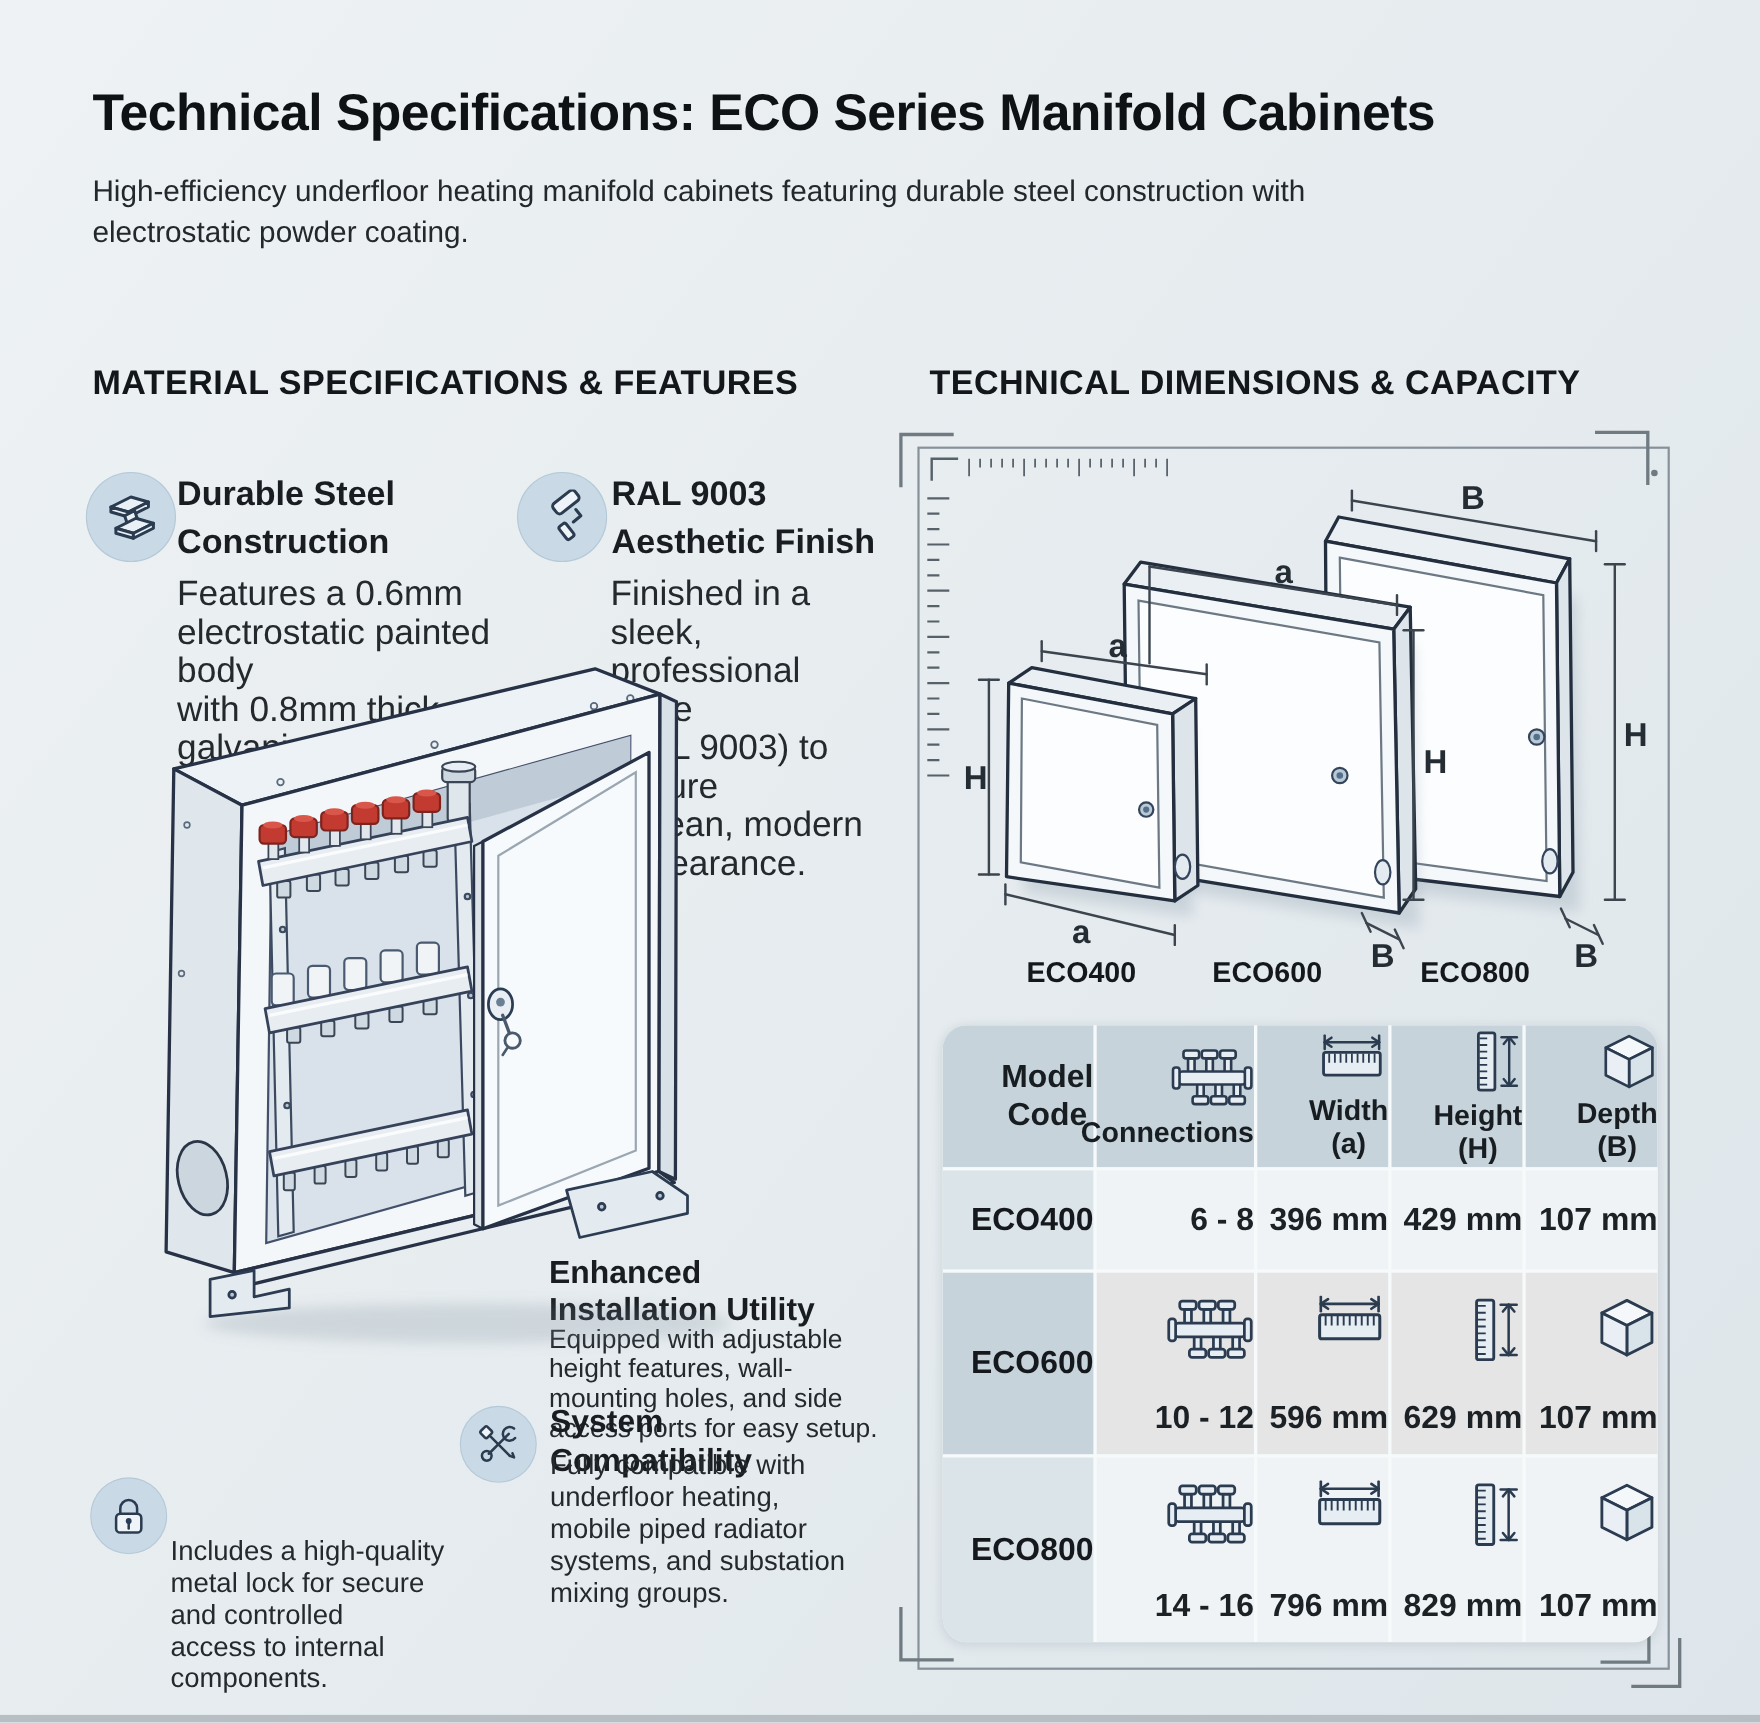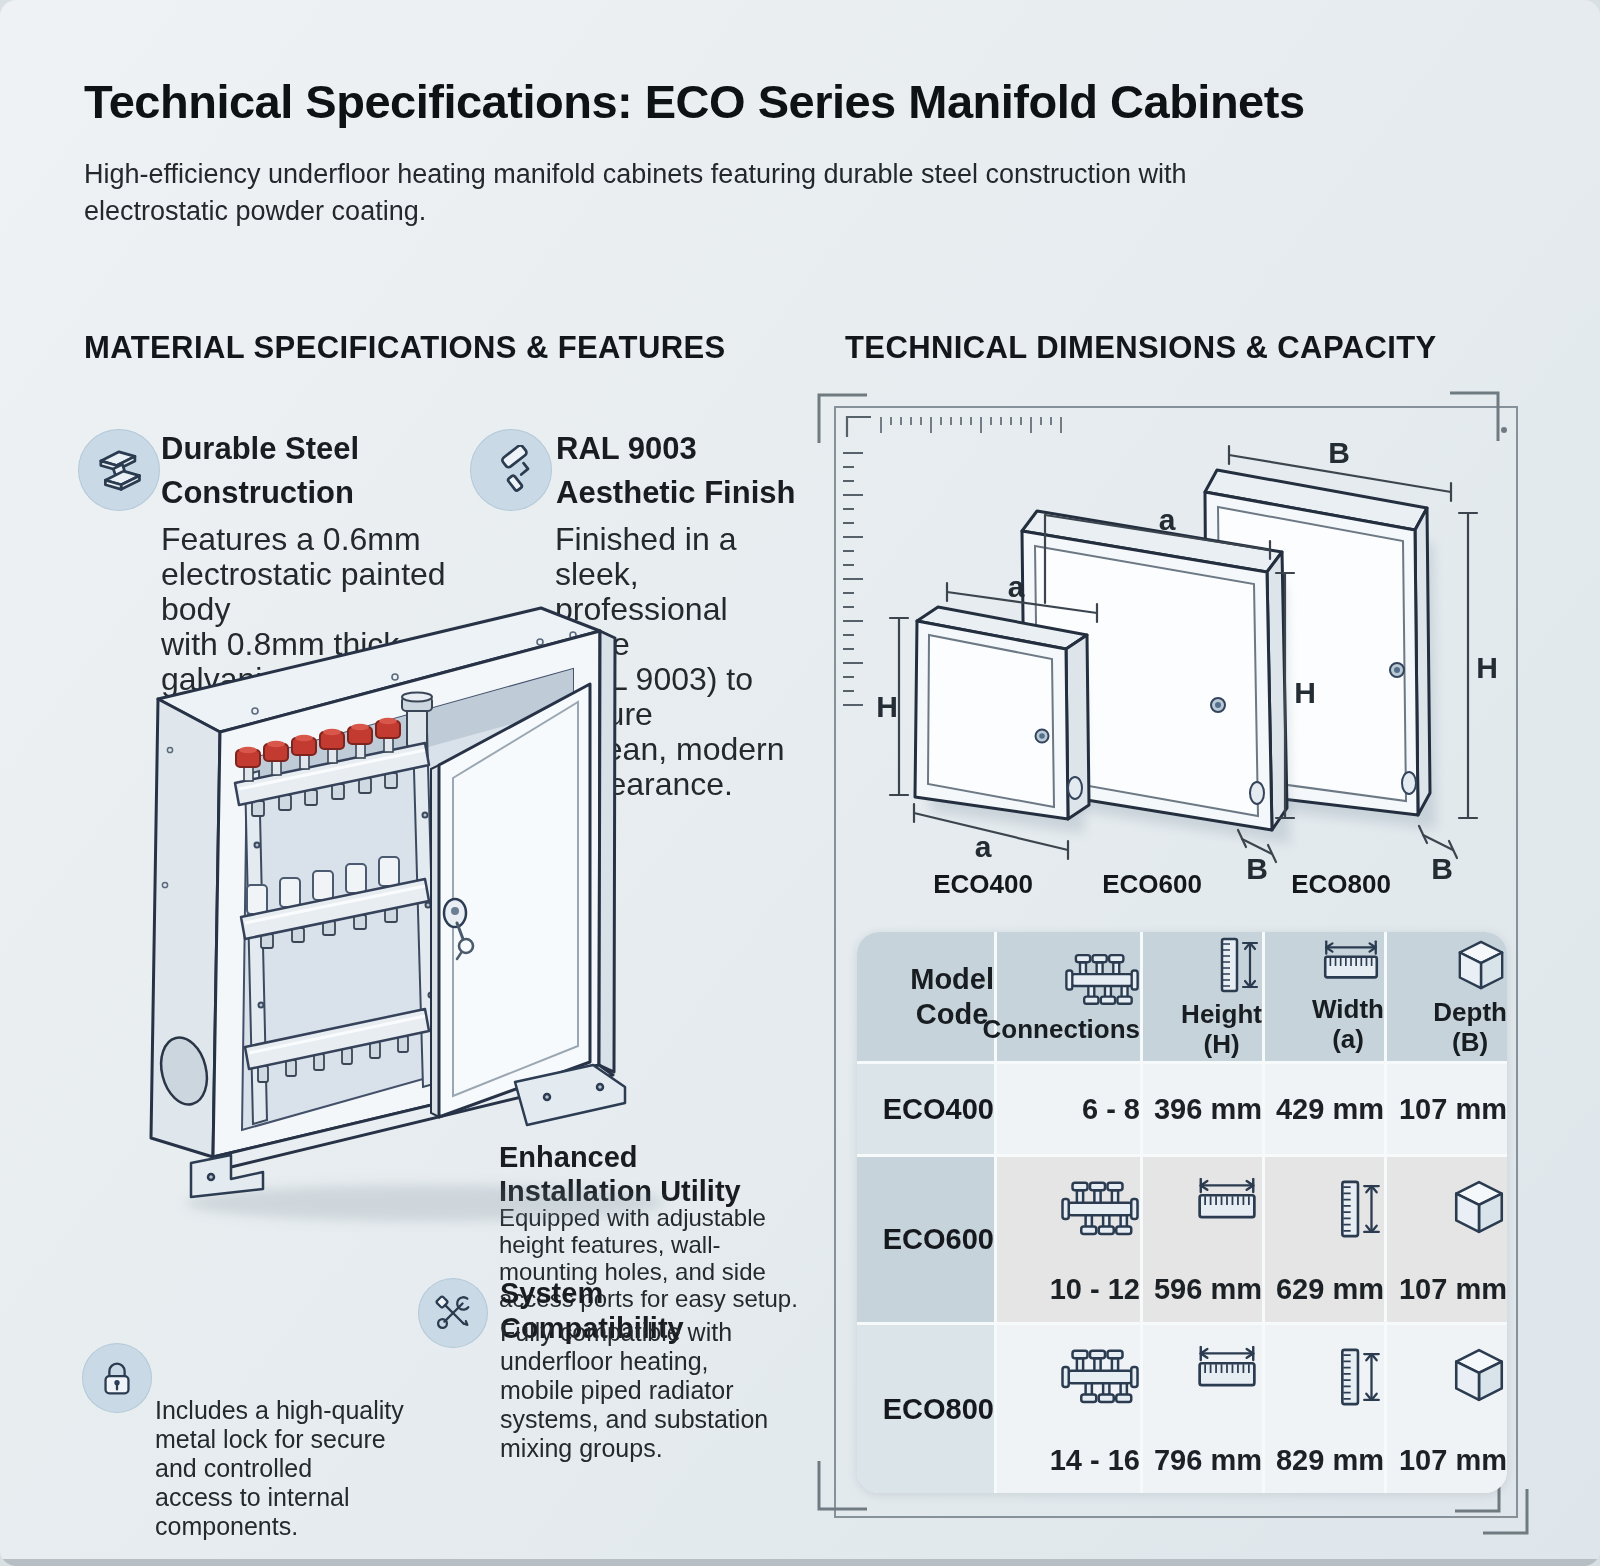--- a/index.html
+++ b/index.html
@@ -1,19 +1,19 @@
 <!DOCTYPE html>
 <html><head>
 <meta charset="utf-8">
 <style>
   html,body{margin:0;padding:0;background:#d9e0e4;}
   .page{
     position:relative;width:1600px;height:1566px;overflow:hidden;
     background:linear-gradient(128deg,#eef2f4 0%,#e8edf0 40%,#e2e9ed 75%,#dfe6eb 100%);
-    font-family:"Liberation Sans",sans-serif;color:#15181c;border-radius:16px;
+    font-family:"Liberation Sans",sans-serif;color:#15181c;
   }
   .page::after{content:"";position:absolute;left:0;bottom:0;width:100%;height:7px;background:#b7bfc5;}
   .pre{white-space:pre-line;}
   .title{position:absolute;left:84px;top:74px;font-size:47px;font-weight:bold;letter-spacing:-0.5px;color:#0f1215;}
   .subtitle{position:absolute;left:84px;top:156px;font-size:27px;line-height:37px;color:#23282d;}
   .h2{position:absolute;top:330px;font-size:31px;font-weight:bold;letter-spacing:0.4px;color:#13161a;}
   .h2.left{left:84px}.h2.right{left:845px}
   .feature{position:absolute;}
   .ficon{position:absolute;border-radius:50%;background:#c9dae6;display:flex;align-items:center;justify-content:center;box-shadow:inset 0 0 0 1px rgba(120,150,175,.25);}
   .ftitle{position:absolute;font-weight:bold;color:#191d22;}
@@ -506,32 +506,32 @@
       <div class="hdr-model pre">Model
 Code</div>
     </div>
     <div class="cell hdr">
       <svg width="76" height="60" viewBox="0 0 64 50">
           <use href="#sym-manifold"></use>
         </svg>
       <div class="hdr-label">Connections</div>
     </div>
     <div class="cell hdr">
+      <svg width="66" height="50" viewBox="0 0 64 48">
+          <use href="#sym-width"></use>
+        </svg>
+      <div class="hdr-label pre">Width
+(a)</div>
+    </div>
+    <div class="cell hdr">
       <svg width="48" height="60" viewBox="0 0 48 60">
           <use href="#sym-height"></use>
         </svg>
       <div class="hdr-label pre">Height
 (H)</div>
-    </div>
-    <div class="cell hdr">
-      <svg width="66" height="50" viewBox="0 0 64 48">
-          <use href="#sym-width"></use>
-        </svg>
-      <div class="hdr-label pre">Width
-(a)</div>
     </div>
     <div class="cell hdr">
       <svg width="52" height="56" viewBox="0 0 54 58">
           <use href="#sym-cube"></use>
         </svg>
       <div class="hdr-label pre">Depth
 (B)</div>
     </div>
 
     <div class="cell model m-light">ECO400</div>

